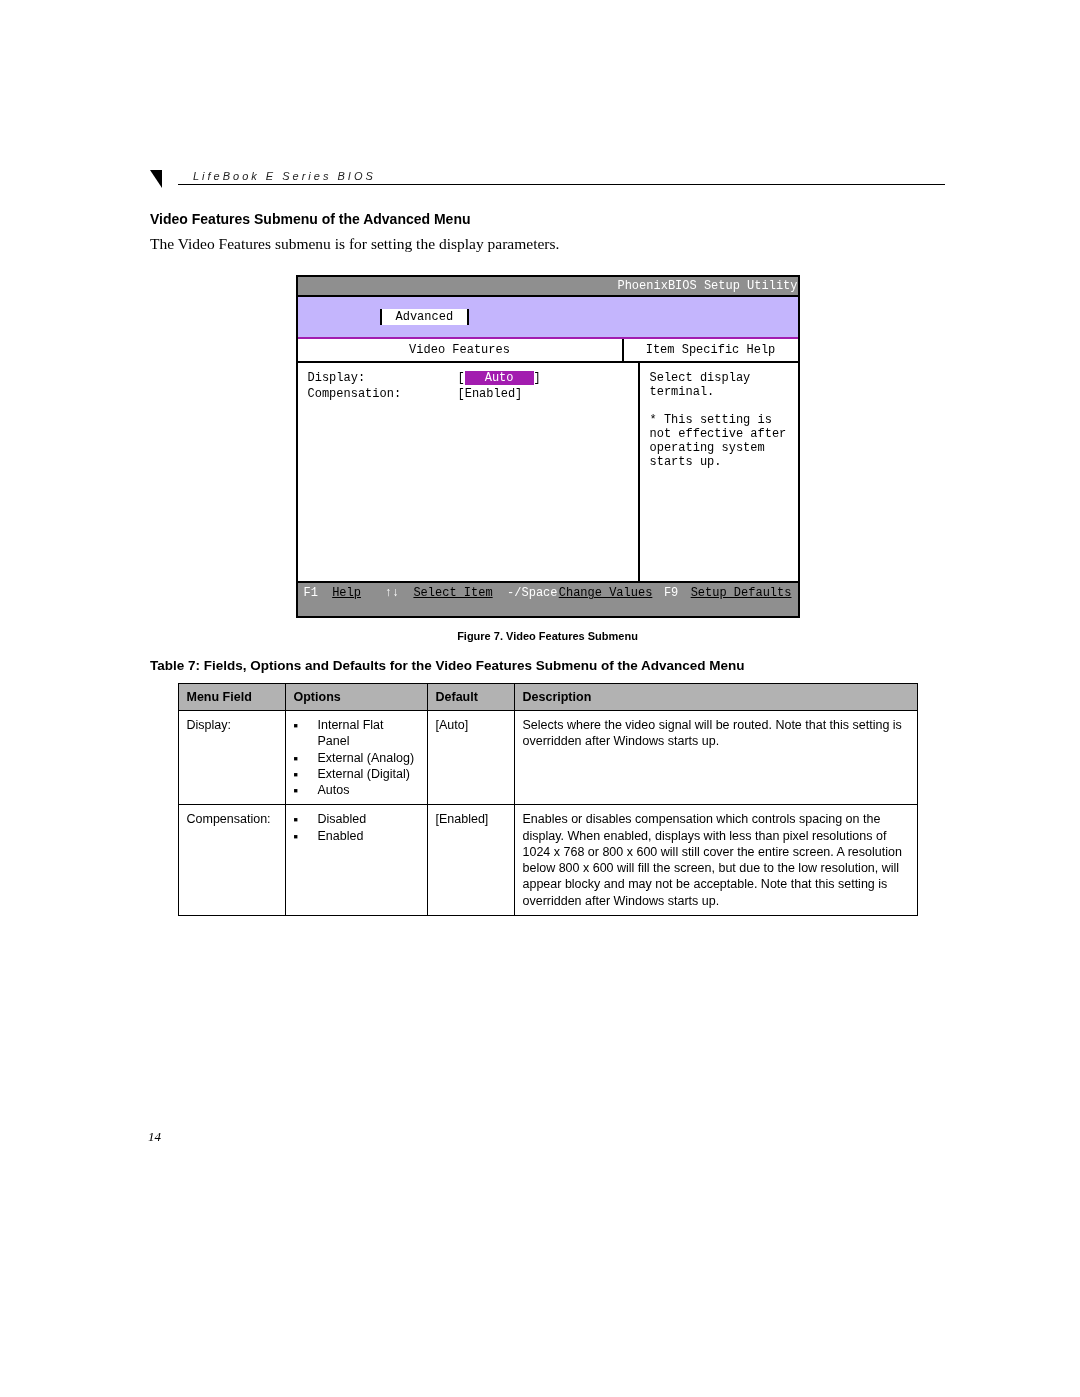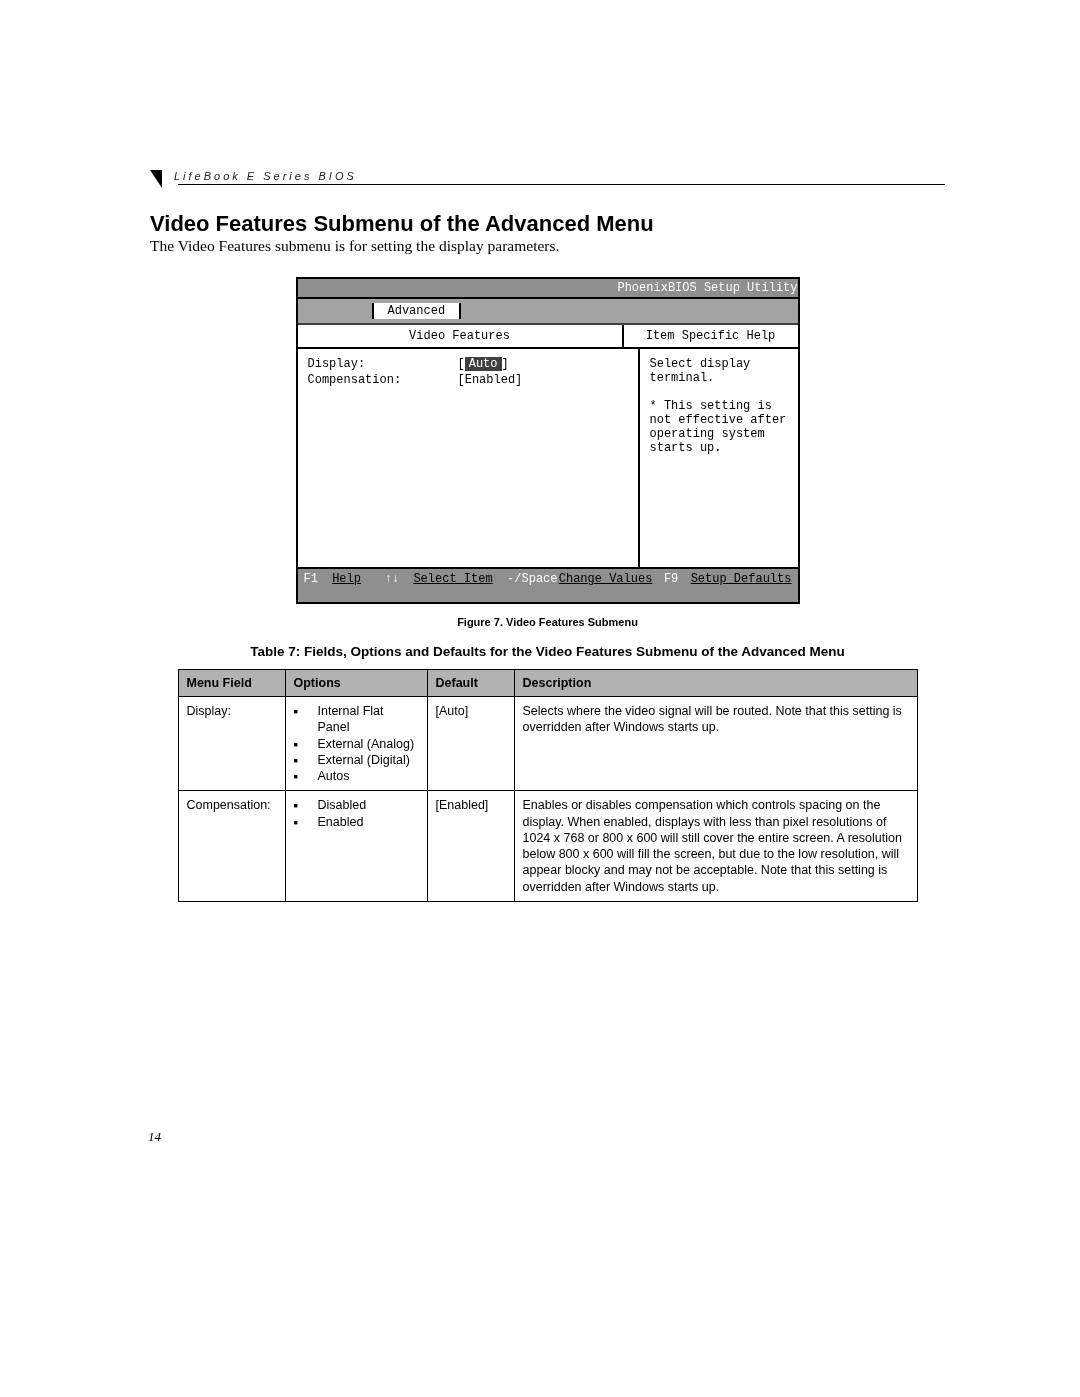--- a/index.html
+++ b/index.html
@@ -22,33 +22,33 @@
     width: 0;
     height: 0;
     border-right: 12px solid #000;
     border-bottom: 18px solid transparent;
   }
   .running-header {
     font-family: Arial, Helvetica, sans-serif;
     font-size: 11px;
     font-style: italic;
     letter-spacing: 3px;
-    margin-left: 24px;
+    margin-left: 43px;
     color: #222;
   }
   .hr {
     border: none;
     border-top: 1px solid #000;
     margin: 2px 0 26px 28px;
   }
   .section-title {
     font-family: Arial, Helvetica, sans-serif;
-    font-size: 22px;
-    font-weight: bold;
-    margin: 0 0 0 0;
+    font-size: 14px;
+    font-weight: bold;
+    margin: 0 0 8px 0;
   }
   .body-text {
     font-family: Georgia, 'Times New Roman', serif;
     font-size: 15.5px;
     margin: 0 0 22px 0;
   }
 
   
   .bios {
     width: 500px;
@@ -58,24 +58,24 @@
     border: 2px solid #000;
   }
   .bios-titlebar {
     background: #8f8f8f;
     color: #fff;
     text-align: right;
     padding: 2px 0;
     border-bottom: 2px solid #000;
   }
   .bios-menubar {
-    background: #a3a3a3;
-    color: #000;
-    padding: 4px;
-    border-bottom: 2px solid #404040;
+    background: #c4b5fd;
+    color: #000;
+    padding: 12px;
+    border-bottom: 2px solid #a21caf;
     display: flex;
   }
   .bios-menubar span {
     display: inline-block;
     padding: 1px 14px 1px 14px;
     margin-left: 70px;
     background: #fff;
     color: #000;
     border-left: 2px solid #000;
     border-right: 2px solid #000;
@@ -104,23 +104,23 @@
     height: 218px;
   }
   .bios-field-row {
     display: flex;
     margin-bottom: 2px;
   }
   .bios-field-label {
     width: 150px;
   }
   .bios-highlight {
-    background: #404040;
+    background: #a21caf;
     color: #fff;
-    padding: 0 4px;
+    padding: 0 20px;
     text-align: center;
   }
   .bios-footer {
     background: #8f8f8f;
     color: #000;
     border-top: 2px solid #000;
     padding: 3px 6px 16px 6px;
   }
   .bios-footer-row {
     display: flex;
@@ -140,21 +140,21 @@
     font-family: Arial, Helvetica, sans-serif;
     font-size: 11px;
     font-weight: bold;
     text-align: center;
     margin-bottom: 16px;
   }
   .table-caption {
     font-family: Arial, Helvetica, sans-serif;
     font-size: 13.5px;
     font-weight: bold;
-    text-align: center;
+    text-align: left;
     margin-bottom: 10px;
   }
 
   
   table.opts {
     width: 740px;
     margin: 0 auto;
     border-collapse: collapse;
     font-family: Arial, Helvetica, sans-serif;
     font-size: 12.5px;

